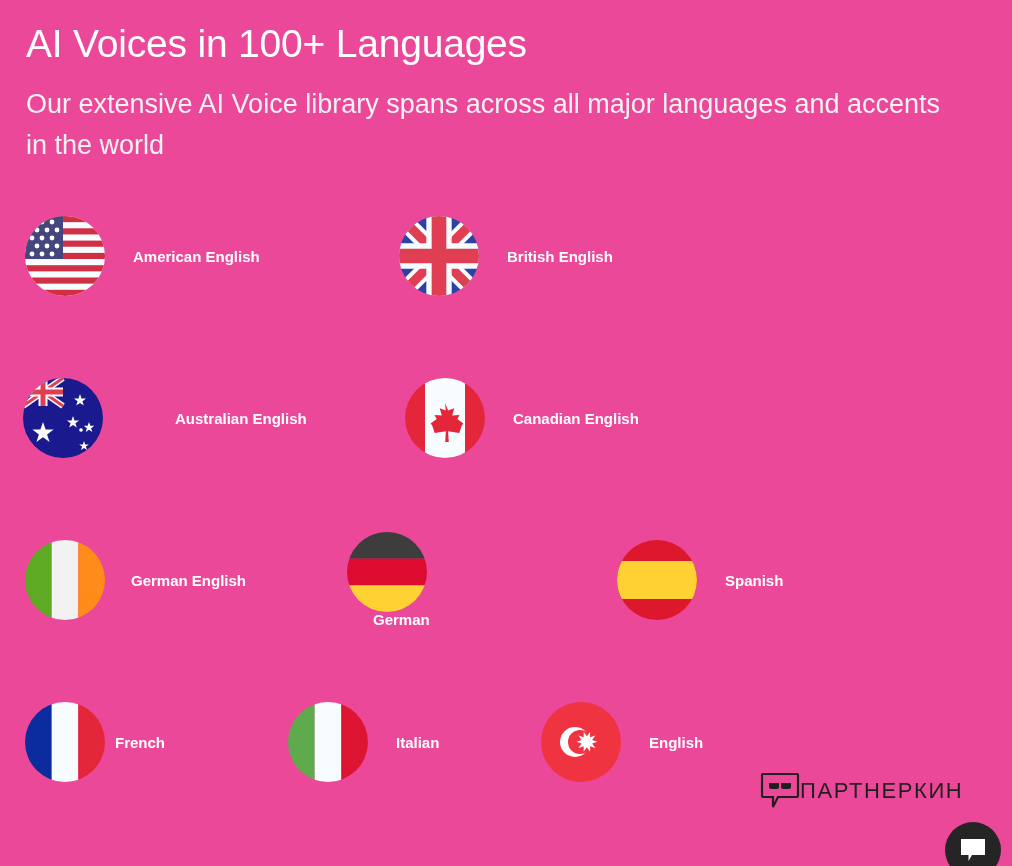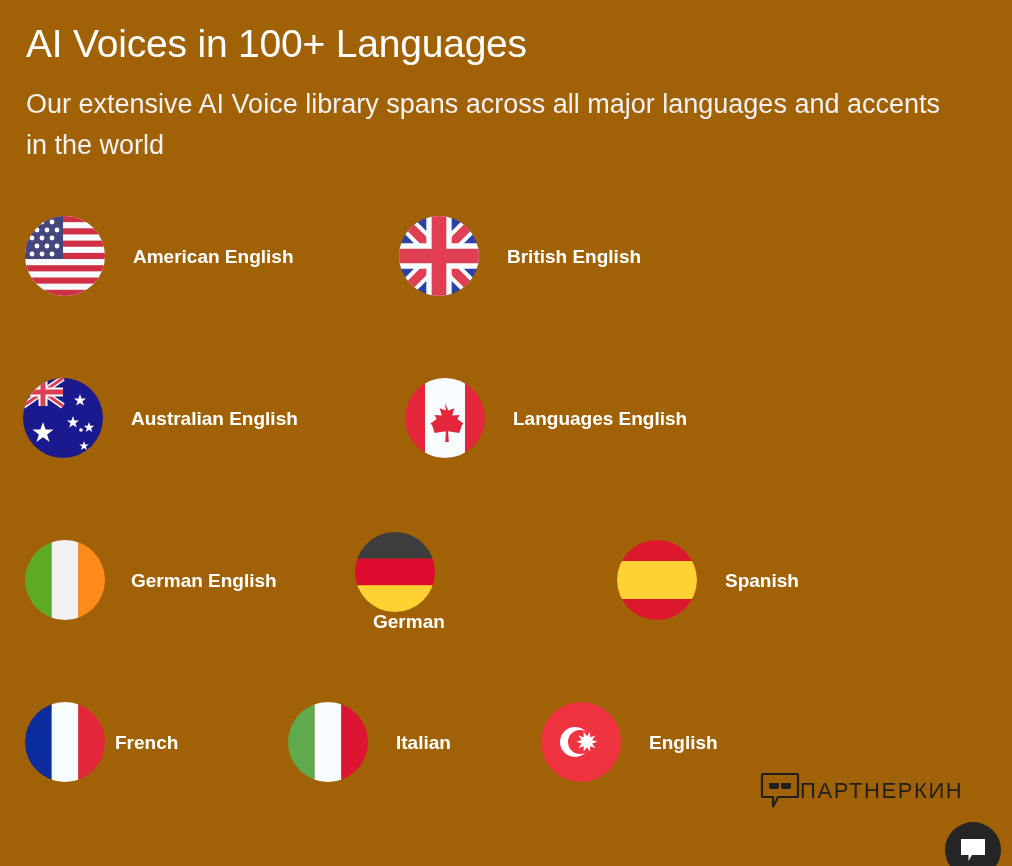--- a/index.html
+++ b/index.html
@@ -25,21 +25,21 @@
 
   
   .lang-row { position:absolute; left:0; width:1012px; height:96px; }
   .lang-item { position:absolute; top:0; display:flex; align-items:center; height:96px; }
   .flag {
     width:80px; height:80px; border-radius:50%;
     overflow:hidden; position:relative; flex:0 0 80px;
   }
   .flag svg { display:block; width:80px; height:80px; }
   .lang-label {
-    color:#ffffff; font-size:19px; font-weight:700;
+    color:#ffffff; font-size:15px; font-weight:700;
     white-space:nowrap; line-height:1;
   }
 
   
   #watermark {
     position:absolute; left:760px; top:772px;
     display:flex; align-items:center; 
     opacity:1; pointer-events:none;
   }
   #watermark .wm-logo { width:40px; height:38px; flex:0 0 40px; }
@@ -54,21 +54,21 @@
     width:56px; height:56px; border-radius:50%;
     background:#252525;
     display:flex; align-items:center; justify-content:center;
     cursor:pointer;
   }
   #chat-widget svg { width:26px; height:24px; display:block; }
 </style>
 </head>
 <body style="background: rgb(0, 0, 0);">
 
-<div id="root" style="background: #a16207;">
+<div id="root" style="background: #ec4899;">
 
   <h1 id="page-title">AI Voices in 100+ Languages</h1>
   <p id="page-subtitle">Our extensive AI Voice library spans across all major languages and accents in the world</p>
 
   <div class="lang-row" style="top:208px;">
 
     <div class="lang-item" style="left:25px;">
       <span class="flag">
         <svg viewBox="0 0 80 80">
           <rect width="80" height="80" fill="#f7fcff"></rect>
@@ -113,21 +113,21 @@
           <path d="M30,0 V60 M0,30 H60" stroke="#f7fcff" stroke-width="19"></path>
           <path d="M30,0 V60 M0,30 H60" stroke="#e03e52" stroke-width="11"></path>
         </svg>
       </span>
       <span class="lang-label" style="margin-left:28px;">British English</span>
     </div>
   </div>
 
   <div class="lang-row" style="top:370px;">
 
-    <div class="lang-item" style="left:23px;">
+    <div class="lang-item" style="left:23px;gap:44px;">
       <span class="flag">
         <svg viewBox="0 0 80 80">
           <rect width="80" height="80" fill="#1b198e"></rect>
           <g>
             <rect width="40" height="28" fill="#1b198e"></rect>
             <path d="M0,0 L40,28 M40,0 L0,28" stroke="#f7fcff" stroke-width="6"></path>
             <path d="M0,0 L40,28 M40,0 L0,28" stroke="#e03e52" stroke-width="3"></path>
             <path d="M20,0 V28 M0,14 H40" stroke="#f7fcff" stroke-width="9"></path>
             <path d="M20,0 V28 M0,14 H40" stroke="#e03e52" stroke-width="5"></path>
           </g>
@@ -145,21 +145,21 @@
     </div>
 
     <div class="lang-item" style="left:405px;">
       <span class="flag">
         <svg viewBox="0 0 80 80">
           <rect width="80" height="80" fill="#e3263a"></rect>
           <rect x="20" width="40" height="80" fill="#f7fcff"></rect>
           <path fill="#e3263a" d="M40,25 l3.2,7.4 6.1,-2.1 -2.1,7.2 7.3,-0.6 -2.2,4.1 6.1,4.4 -1.6,2.1 -2.5,7.5 -11.2,-1.8 0.7,10.8 -3.6,0 0.7,-10.8 -11.2,1.8 -2.5,-7.5 -1.6,-2.1 6.1,-4.4 -2.2,-4.1 7.3,0.6 -2.1,-7.2 6.1,2.1 z"></path>
         </svg>
       </span>
-      <span class="lang-label" style="margin-left:28px;">Languages English</span>
+      <span class="lang-label" style="margin-left:28px;">Canadian English</span>
     </div>
   </div>
 
   <div class="lang-row" style="top:532px;">
 
     <div class="lang-item" style="left:25px;">
       <span class="flag">
         <svg viewBox="0 0 80 80">
           <rect width="26.7" height="80" fill="#5eaa22"></rect>
           <rect x="26.7" width="26.6" height="80" fill="#f2f2f2"></rect>

